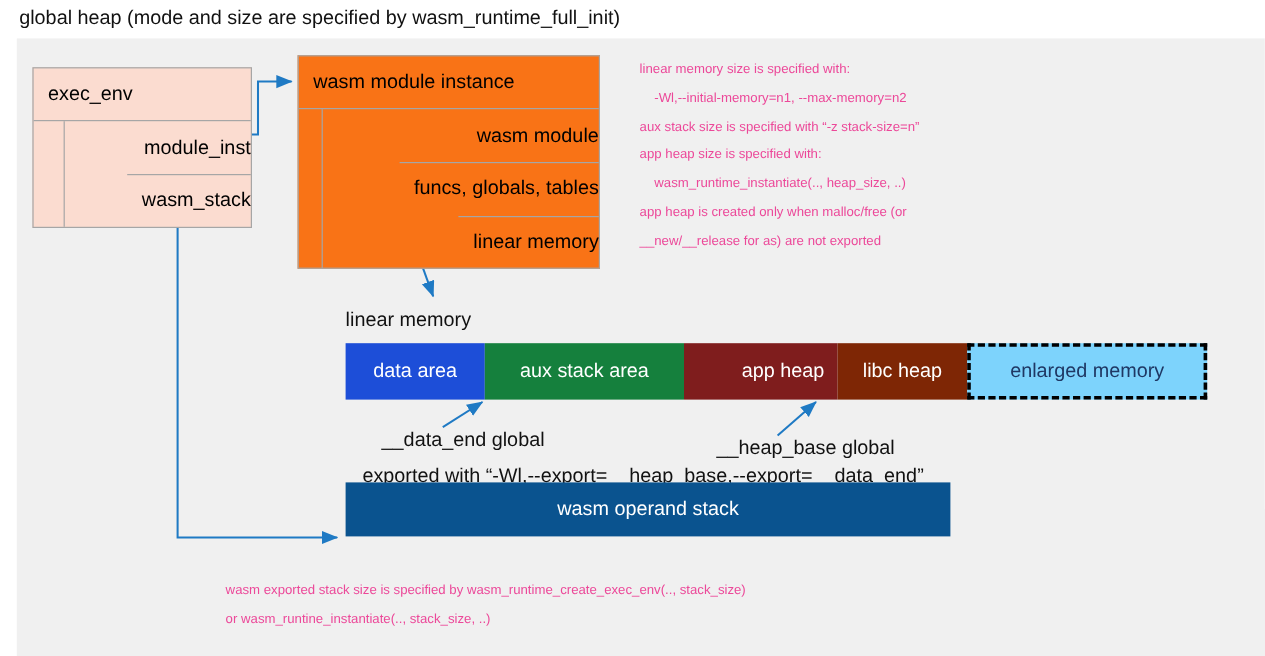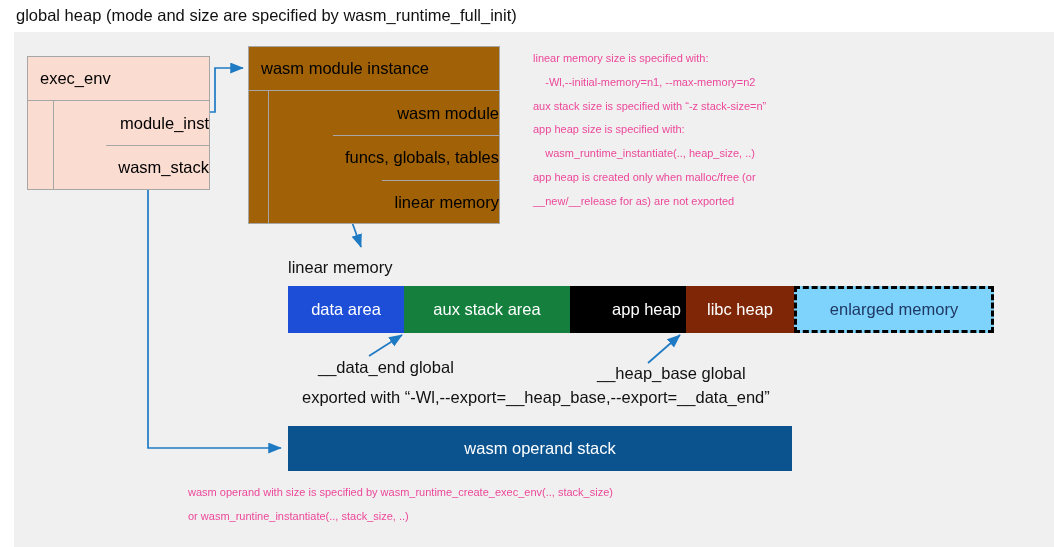--- a/index.html
+++ b/index.html
@@ -96,21 +96,21 @@
   #exec-env .body { height: 88px; }
   #exec-env .gutter { width: 26px; }
   #exec-env .row { height: 44px; }
 
   
   #wasm-mod-inst {
     left: 248px;
     top: 46px;
     width: 252px;
     height: 178px;
-    background: #a16207;
+    background: #f97316;
   }
   #wasm-mod-inst .hdr { height: 44px; }
   #wasm-mod-inst .body { height: 133px; }
   #wasm-mod-inst .gutter { width: 20px; }
   #wasm-mod-inst .row { height: 44.33px; }
 
   
   .note {
     position: absolute;
     font-size: 11px;
@@ -143,21 +143,21 @@
     display: flex;
     align-items: center;
     justify-content: center;
     font-size: 16.5px;
     color: #ffffff;
     box-sizing: border-box;
     white-space: nowrap;
   }
   .seg.data-area   { width: 116px; background: #1d4ed8; }
   .seg.aux-stack   { width: 166px; background: #15803d; }
-  .seg.app-heap    { width: 116px; background: #000000; padding-left: 37px; }
+  .seg.app-heap    { width: 128px; background: #7f1d1d; padding-left: 37px; }
   .seg.libc-heap   { width: 108px; background: #7e2605; }
   .seg.enlarged {
     width: 200px;
     background: #7dd3fc;
     color: #1f3864;
     border: 3px dashed #000000;
   }
 
   
   .ann {
@@ -167,21 +167,21 @@
     white-space: nowrap;
   }
   #ann-data-end  { left: 318px; top: 358px; }
   #ann-heap-base { left: 597px; top: 364px; }
   #ann-exported  { left: 302px; top: 388px; }
 
   
   #operand-stack {
     position: absolute;
     left: 288px;
-    top: 426px;
+    top: 402px;
     width: 504px;
     height: 45px;
     background: #0a538f;
     color: #ffffff;
     display: flex;
     align-items: center;
     justify-content: center;
     font-size: 16.5px;
   }
   #note-stack {
@@ -255,16 +255,16 @@
     <div class="seg libc-heap">libc heap</div>
     <div class="seg enlarged">enlarged memory</div>
   </div>
 
   <div class="ann" id="ann-data-end">__data_end global</div>
   <div class="ann" id="ann-heap-base">__heap_base global</div>
   <div class="ann" id="ann-exported">exported with “-Wl,--export=__heap_base,--export=__data_end”</div>
 
   <div id="operand-stack">wasm operand stack</div>
 
-  <div class="note" id="note-stack">wasm operand with size is specified by wasm_runtime_create_exec_env(.., stack_size)
+  <div class="note" id="note-stack">wasm exported stack size is specified by wasm_runtime_create_exec_env(.., stack_size)
 or wasm_runtine_instantiate(.., stack_size, ..)</div>
 
 </div>
 
 </body></html>

